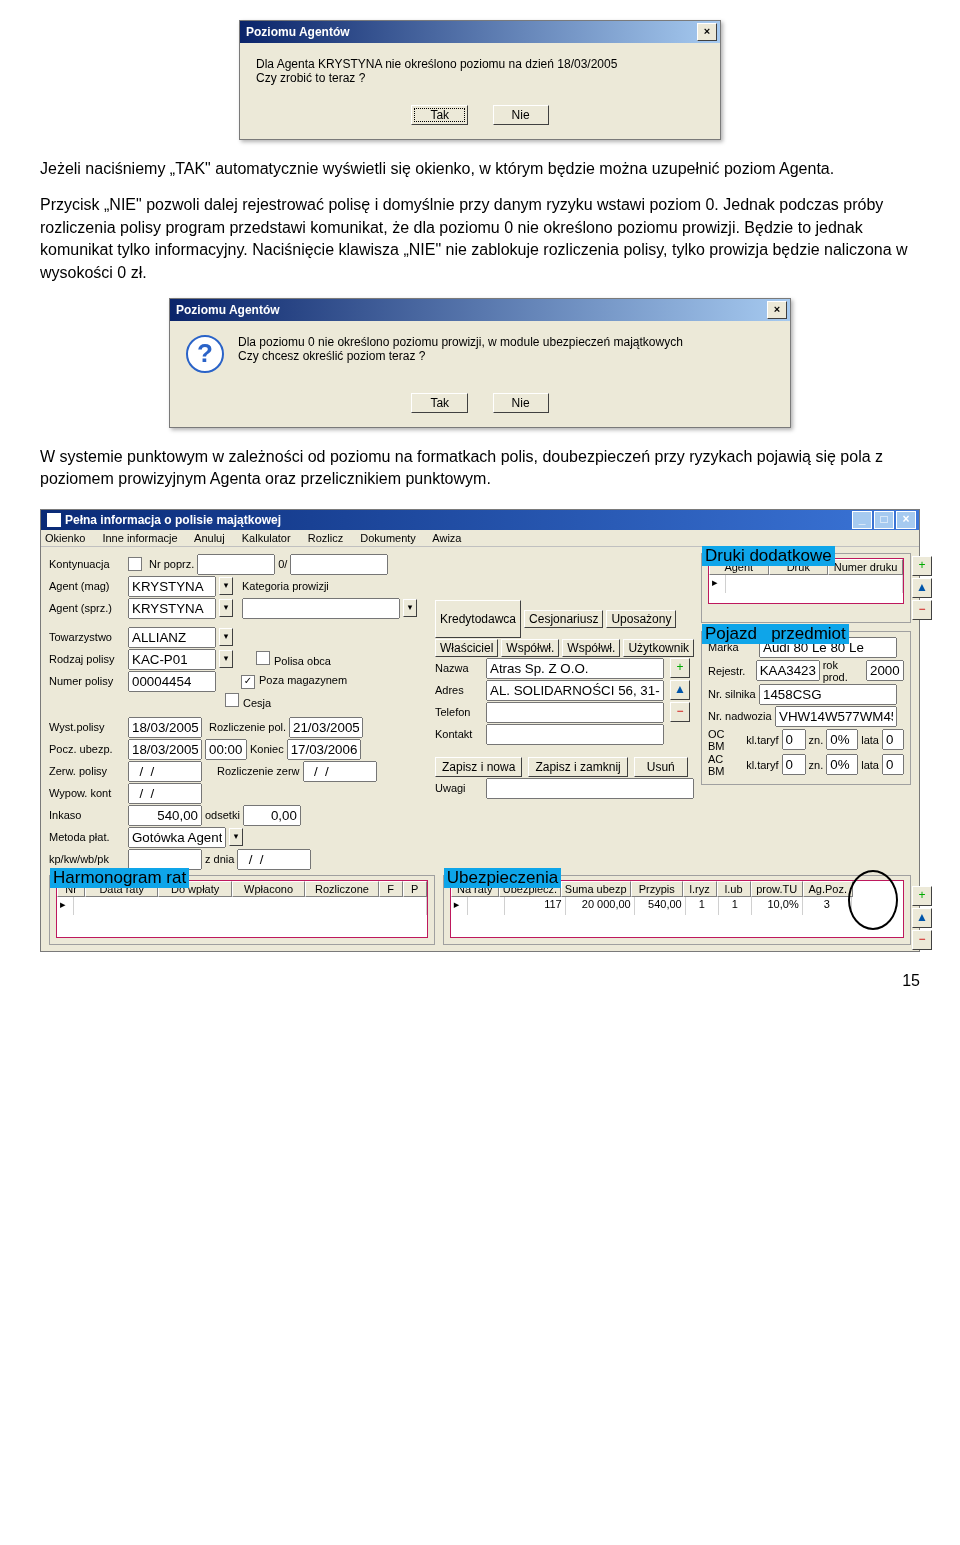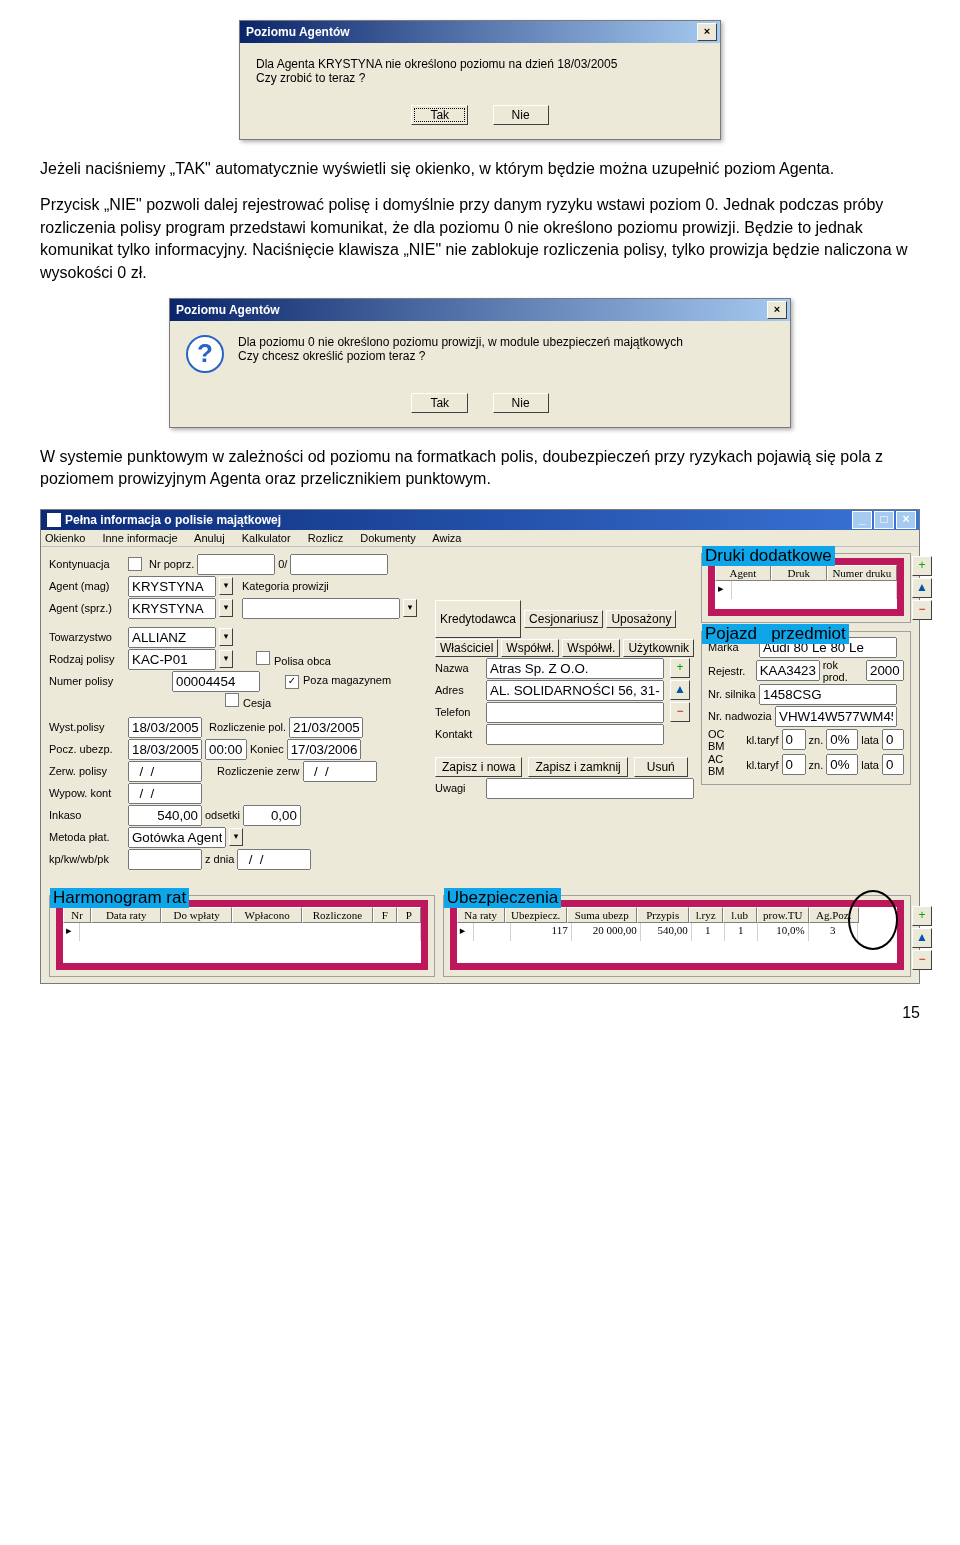--- a/index.html
+++ b/index.html
@@ -106,21 +106,21 @@
   .chk.on::after { content:"✓"; font-size:10px; line-height:10px; display:block; text-align:center;}
 
   
   .sidebtns { display:flex; flex-direction:column; gap:2px;}
   .sbtn { width:18px; height:18px; border:1px solid #404040; border-top-color:#fff; border-left-color:#fff; background:#ece9d8; text-align:center; font-size:12px; line-height:16px;}
   .sbtn.green { color:#0a0;}
   .sbtn.blue { color:#05a;}
   .sbtn.red { color:#c00;}
 
   
-  .tbl { border:7px solid #be185d; background:#fff; font-size:11px; display:flex; flex-direction:column;font-family:Liberation Serif, serif;}
+  .tbl { border:1px solid #be185d; background:#fff; font-size:11px; display:flex; flex-direction:column;}
   .tbl .hdr, .tbl .trow { display:flex; }
   .tbl .hdr div {
     background:#ece9d8; border:1px solid #fff; border-right-color:#808080; border-bottom-color:#808080;
     padding:1px 3px; text-align:center;
   }
   .tbl .trow div { border-right:1px solid #d0d0d0; padding:1px 3px; min-height:16px;}
 
   .circle-mark {
     position:absolute; width:46px; height:56px;
     border:2px solid #000; border-radius:50%;
@@ -224,21 +224,21 @@
           <span class="dd">▾</span>
       </div>
       <div class="row">
         <span class="lbl">Rodzaj polisy</span>
         <input class="f" style="width: 80px;" value="KAC-P01">
           <span class="dd">▾</span>
         <span style="margin-left:20px"><span class="chk"></span><span>Polisa obca</span></span>
       </div>
       <div class="row">
         <span class="lbl">Numer polisy</span>
-        <input class="f" style="width: 80px; margin-left: 44px;" value="00004454">
+        <input class="f" style="width: 80px;" value="00004454">
         <span style="margin-left:22px"><span class="chk on"></span><span>Poza magazynem</span></span>
       </div>
       <div class="row">
         <span class="lbl"></span>
           <span style="width:94px"></span>
         <span><span class="chk"></span><span>Cesja</span></span>
       </div>
 
       <div style="height:6px"></div>
       <div class="row">
@@ -373,21 +373,21 @@
           </div>
         <div class="row">
             <span class="lbl2" style="width:64px">Nr. nadwozia</span>
             <input class="f" style="width: 114px;" value="VHW14W577WM45">
           </div>
         <div class="row"><span>OC BM</span>&nbsp;<span>kl.taryf</span><input class="f" style="width: 16px;" value="0"><span>zn.</span><input class="f" style="width: 24px;" value="0%"><span>lata</span><input class="f" style="width: 14px;" value="0"></div>
         <div class="row"><span>AC BM</span>&nbsp;<span>kl.taryf</span><input class="f" style="width: 16px;" value="0"><span>zn.</span><input class="f" style="width: 24px;" value="0%"><span>lata</span><input class="f" style="width: 14px;" value="0"></div>
       </div>
     </div>
 
-    <div style="width:100%;display:flex;gap:8px;margin-top:20px;position:relative">
+    <div style="width:100%;display:flex;gap:8px;margin-top:0;position:relative">
       <div class="box" style="flex:0.9">
         <span class="legend">Harmonogram rat</span>
         <div class="tbl" style="height:56px">
           <div class="hdr">
             <div style="width:20px">Nr</div>
             <div style="flex:1">Data raty</div>
             <div style="flex:1">Do wpłaty</div>
             <div style="flex:1">Wpłacono</div>
             <div style="flex:1">Rozliczone</div>
             <div style="width:16px">F</div>

